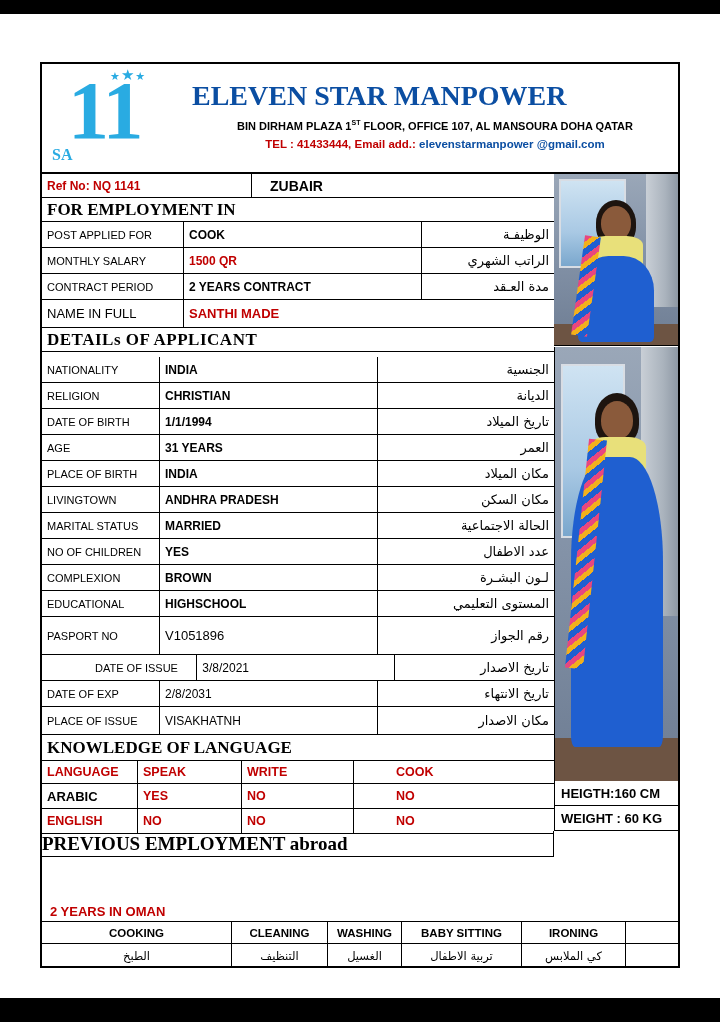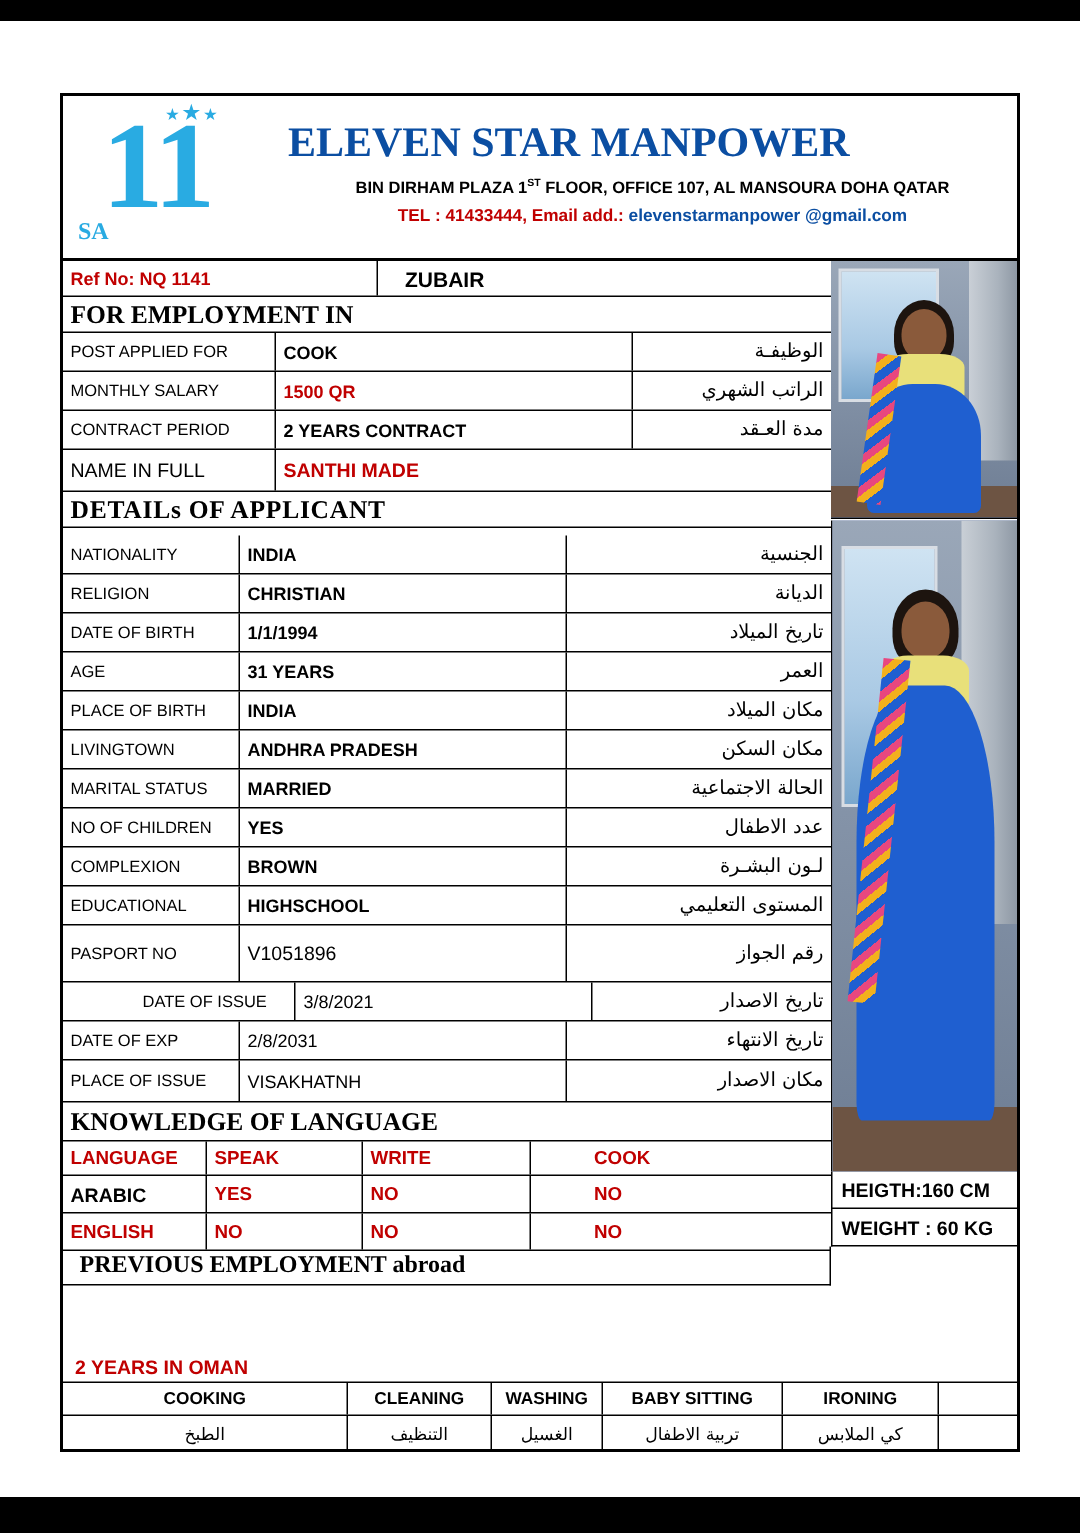--- a/index.html
+++ b/index.html
@@ -284,24 +284,24 @@
     align-items: center;
     padding-left: 6px;
     font-weight: bold;
     font-size: 13px;
   }
 
   
   .prev-title {
     font-family: "Liberation Serif", serif;
     font-weight: bold;
-    font-size: 16px;
+    font-size: 19px;
     height: 26px;
     display: flex; align-items: center;
-    padding-left: 11px;
+    padding-left: 0;
     box-sizing: border-box;
     border-bottom: 1px solid #000;
   }
   .prev-years {
     height: 21px;
     display: flex; align-items: center;
     padding-left: 8px;
     font-weight: bold;
     font-size: 13px;
     color: #C00000;

